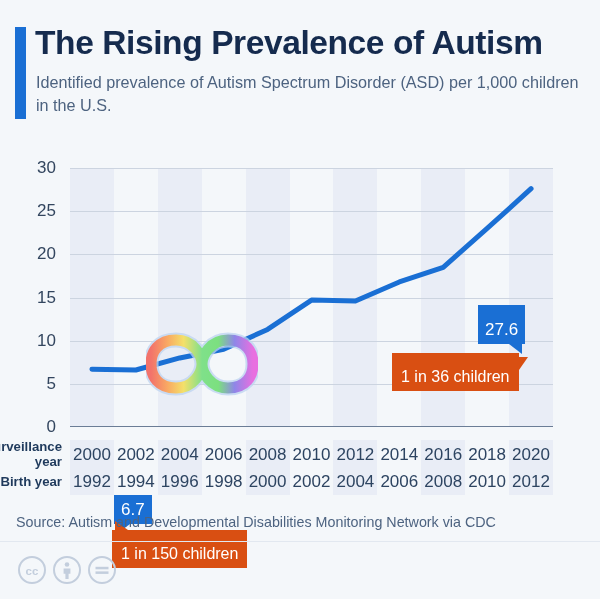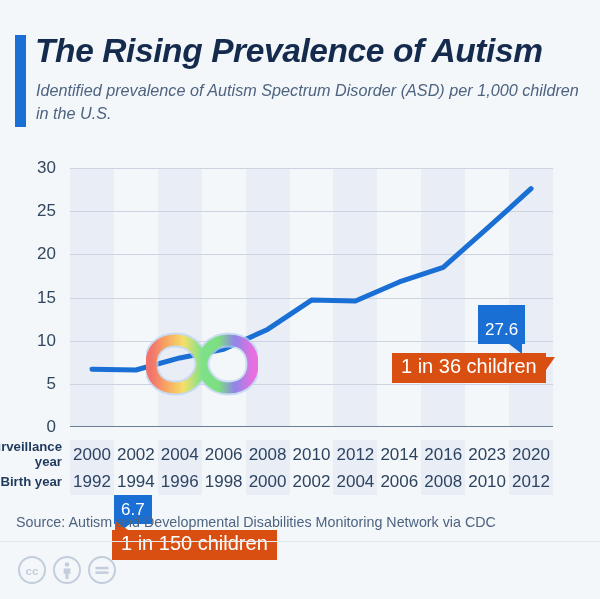--- a/index.html
+++ b/index.html
@@ -9,21 +9,21 @@
     background: #f4f7fa;
     overflow: hidden;
   }
   #page {
     position: relative;
     width: 600px; height: 599px;
     background: #f4f7fa;
   }
 
   
-  .header { position: absolute; left: 0; top: 8px; width: 476px; height: 130px; font-style: italic; }
+  .header { position: absolute; left: 0; top: 0; width: 476px; height: 130px; }
   .accent-bar {
     position: absolute; left: 15px; top: 27px;
     width: 11px; height: 92px;
     background: #1a6fd4;
   }
   .title {
     position: absolute; left: 35px; top: 24px;
     width: 560px;
     font-size: 33.5px; font-weight: bold;
     letter-spacing: -0.4px;
@@ -79,21 +79,21 @@
 
   
   .callout {
     position: absolute;
     font-size: 17px; color: #ffffff;
     padding: 14px 7px 3px 7px;
     white-space: nowrap;
     line-height: 1.32;
   }
   .callout.blue { background: #1a6fd4; }
-  .callout.orange { background: #d94f12; font-size: 20px; padding: 0 9px 4px 9px; }
+  .callout.orange { background: #d94f12; font-size: 16px; padding: 13px 9px 4px 9px; }
 
   .cb-left  { left: 114px; top: 335px; }
   .cb-right { left: 478px; top: 155px; }
   .co-left  { left: 112px; top: 380px; }
   .co-right { left: 392px; top: 203px; }
 
   
   .tail { position: absolute; width: 0; height: 0; }
   .cb-left .tail {
     left: 4px; bottom: -9px;
@@ -261,21 +261,21 @@
       <div class="xcells" id="surv-cells">
           <div class="xcell shaded">2000</div>
           <div class="xcell plain">2002</div>
           <div class="xcell shaded">2004</div>
           <div class="xcell plain">2006</div>
           <div class="xcell shaded">2008</div>
           <div class="xcell plain">2010</div>
           <div class="xcell shaded">2012</div>
           <div class="xcell plain">2014</div>
           <div class="xcell shaded">2016</div>
-          <div class="xcell plain">2023</div>
+          <div class="xcell plain">2018</div>
           <div class="xcell shaded">2020</div>
         </div>
     </div>
     <div class="xaxis-row r2">
       <div class="xrow-label">
         <span>Birth year</span>
       </div>
       <div class="xcells" id="birth-cells">
           <div class="xcell shaded">1992</div>
           <div class="xcell plain">1994</div>

